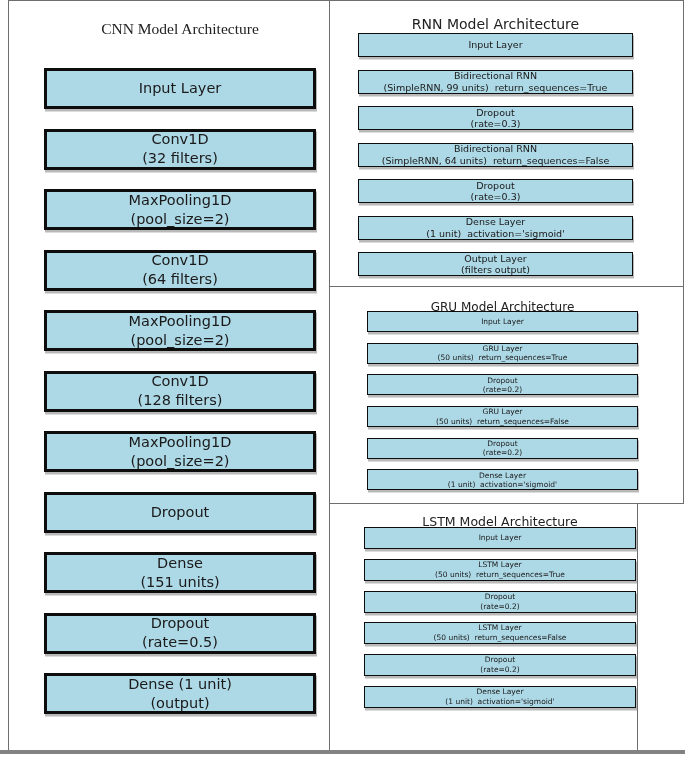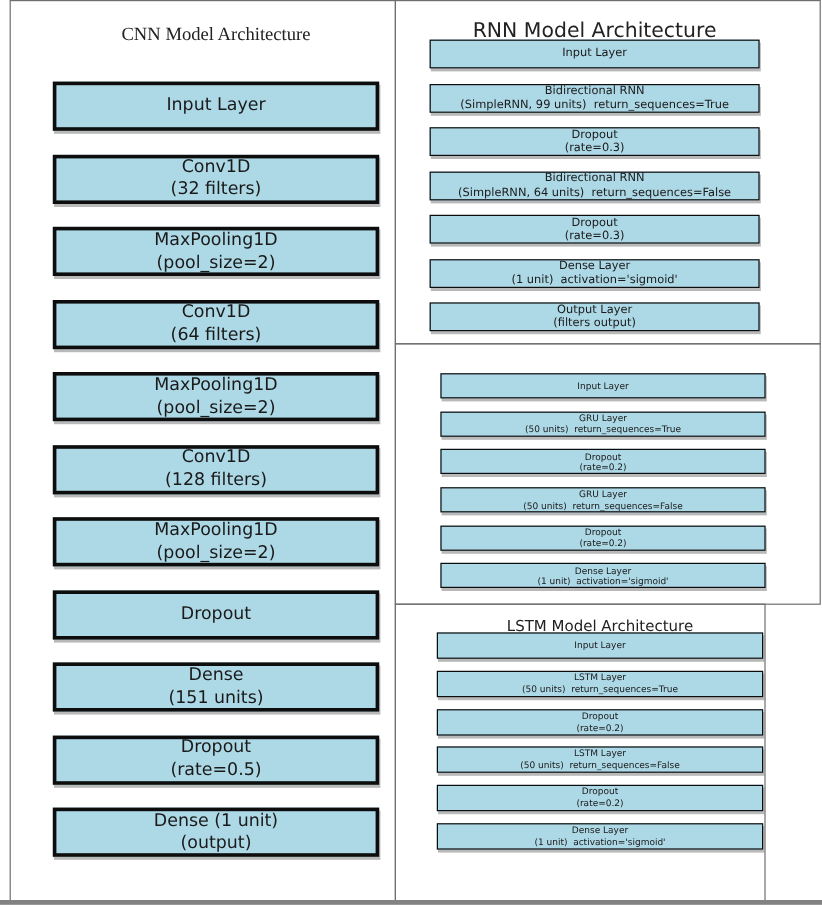--- a/index.html
+++ b/index.html
@@ -16,21 +16,21 @@
     border:1px solid var(--panel-border,#6e6e6e);
     background:transparent;
   }
   #p-cnn {left:8px;  top:0;     width:322px; height:751px;}
   #p-rnn {left:329px;top:0;     width:355px; height:287px;}
   #p-gru {left:329px;top:286px; width:355px; height:218px;}
   #p-lstm{left:329px;top:503px; width:309px; height:248px;}
 
   .ttl{position:absolute;text-align:center;color:#222;}
   #p-cnn  .ttl{left:35px;top:19px;width:272px;font-size:15.5px;font-family:Liberation Serif, serif;}
-  #p-rnn  .ttl{left:28px;top:15px;width:275px;font-size:17px;text-align:center;}
+  #p-rnn  .ttl{left:28px;top:15px;width:275px;font-size:14px;text-align:center;}
   #p-gru  .ttl{left:37px;top:13px;width:271px;font-size:12px;}
   #p-lstm .ttl{left:34px;top:10px;width:272px;font-size:12.5px;}
 
   .stack{position:absolute;display:flex;flex-direction:column;align-items:flex-end;}
   #p-cnn  .stack{left:35px;top:67px;width:272px;gap:19.5px;}
   #p-rnn  .stack{left:28px;top:32px;width:275px;gap:12.5px;}
   #p-gru  .stack{left:37px;top:24px;width:271px;gap:10.7px;}
   #p-lstm .stack{left:34px;top:23px;width:272px;gap:9.8px;}
 
   .box{
@@ -132,20 +132,21 @@
         <div class="bl">(1 unit)  activation='sigmoid'</div>
       </div>
       <div class="box">
         <div class="bl">Output Layer</div>
         <div class="bl">(filters output)</div>
       </div>
     </div>
   </div>
 
   <div class="panel" id="p-gru">
+    <div class="ttl">GRU Model Architecture</div>
     <div class="stack">
       <div class="box">
         <div class="bl">Input Layer</div>
       </div>
       <div class="box">
         <div class="bl">GRU Layer</div>
         <div class="bl">(50 units)  return_sequences=True</div>
       </div>
       <div class="box">
         <div class="bl">Dropout</div>

